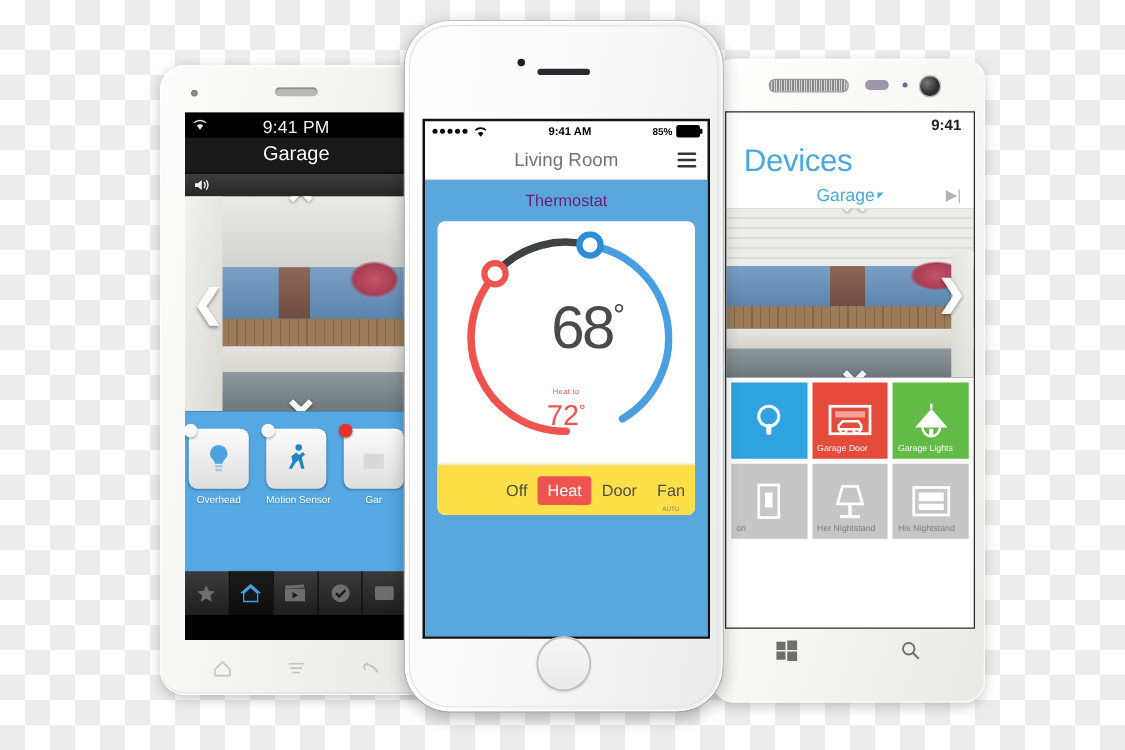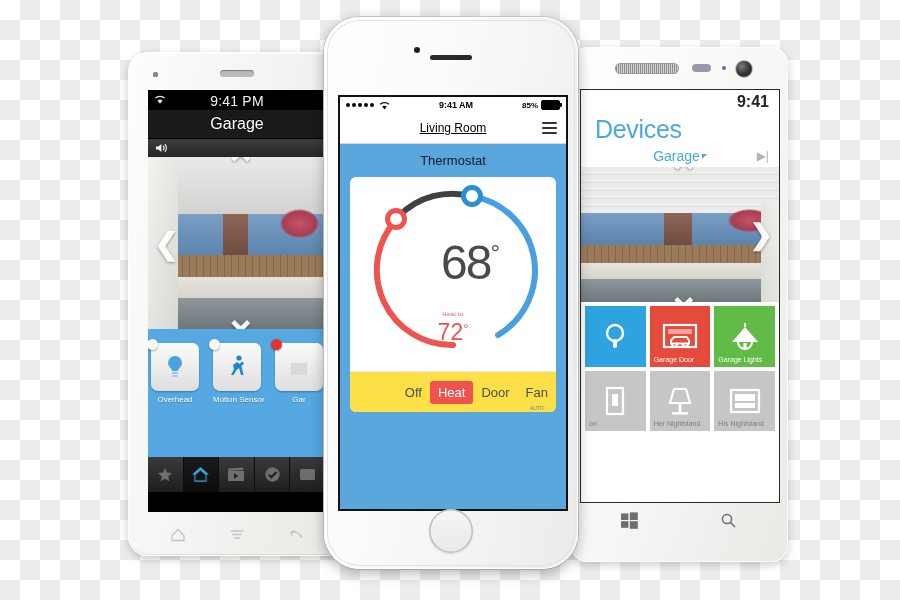--- a/index.html
+++ b/index.html
@@ -79,21 +79,21 @@
     border:1px solid #9a9a9a;}
   #wp-sensor{position:absolute;left:122px;top:17px;width:19px;height:8px;border-radius:5px;
     background:#9e95a8;}
   #wp-led{position:absolute;left:152px;top:19px;width:4px;height:4px;border-radius:50%;background:#7e5aa0;}
   #wp-cam{position:absolute;left:165px;top:13px;width:16px;height:16px;border-radius:50%;
     background:radial-gradient(circle at 35% 33%,#7a7a7a,#2b2b2b 60%,#555 100%);
     border:1px solid #bcbcbc;}
   #wp-screen{position:absolute;left:10px;top:42px;width:198px;height:412px;
     background:#fff;overflow:hidden;border:1px solid #2a2a2a;}
   #wp-status{height:22px;position:relative;}
-  #wp-status .clk{position:absolute;right:10px;top:3px;font-size:16px;color:#222;font-weight:bold;}
+  #wp-status .clk{position:absolute;right:10px;top:3px;font-size:12px;color:#222;font-weight:bold;}
   #wp-hdr{font-size:25px;color:#49a8e0;padding:3px 0 0 14px;letter-spacing:-.3px;}
   #wp-sub{position:relative;text-align:center;color:#49a8e0;font-size:14px;margin-top:4px;}
   #wp-sub .caret{display:inline-block;width:0;height:0;margin-left:2px;vertical-align:2px;
      border-left:5px solid #49a8e0;border-bottom:5px solid transparent;}
   #wp-sub .next{position:absolute;right:10px;top:1px;color:#b4b4b4;font-size:12px;}
   #wp-video{position:relative;height:135px;overflow:hidden;background:#6e7579;margin-top:3px;}
   #wp-grid{display:grid;grid-template-columns:repeat(3,1fr);gap:4px;padding:4px;}
   .wtile{aspect-ratio:1/1;position:relative;display:flex;align-items:center;justify-content:center;}
   .wtile .wl{position:absolute;left:4px;bottom:4px;font-size:7px;color:#fff;}
   #wp-softkeys{position:absolute;left:10px;top:458px;width:198px;height:30px;
@@ -120,25 +120,25 @@
   #ip-dots{display:flex;gap:2px;align-items:center;}
   #ip-dots i{width:4px;height:4px;border-radius:50%;background:#000;display:block;}
   #ip-time{flex:1;text-align:center;font-size:9px;}
   #ip-batt{display:flex;align-items:center;gap:3px;}
   #ip-batt .cell{width:17px;height:8px;border:1px solid #000;border-radius:2px;
      position:relative;background:#000;}
   #ip-batt .cell:after{content:"";position:absolute;right:-3px;top:2px;width:2px;height:4px;
      background:#000;border-radius:0 1px 1px 0;}
   #ip-nav{height:30px;display:flex;align-items:center;justify-content:center;position:relative;
      border-bottom:1px solid #d8d8d8;}
-  #ip-nav .ttl{font-size:12px;color:#000000;text-decoration:underline;}
+  #ip-nav .ttl{font-size:15px;color:#737373;}
   #ip-burger{position:absolute;right:9px;top:9px;width:15px;}
   #ip-burger span{display:block;height:2px;background:#333;margin-bottom:3px;border-radius:1px;}
   #ip-body{background:#5aa7dd;height:366px;padding:0 10px;box-sizing:border-box;}
-  #ip-secttl{color:#0f172a;font-size:13px;text-align:center;padding:9px 0 9px;}
+  #ip-secttl{color:#701a75;font-size:13px;text-align:center;padding:9px 0 9px;}
   #ip-card{background:#fff;border-radius:6px;overflow:hidden;height:235px;position:relative;}
   #dialwrap{position:relative;height:195px;}
   #dial{position:absolute;left:50%;top:8px;transform:translateX(-50%);}
   #ip-temp{position:absolute;left:0;right:0;top:58px;text-align:center;
      font-size:48px;color:#4a4a4a;letter-spacing:-2px;padding-left:35px;}
   #ip-temp sup{font-size:24px;vertical-align:18px;letter-spacing:0;}
   #ip-heatto{position:absolute;left:0;right:0;top:134px;text-align:center;color:#ef5350;}
   #ip-heatto .sm{display:block;font-size:6px;letter-spacing:.3px;}
   #ip-heatto .bg{font-size:23px;line-height:24px;}
   #ip-heatto .bg sup{font-size:13px;vertical-align:7px;}

